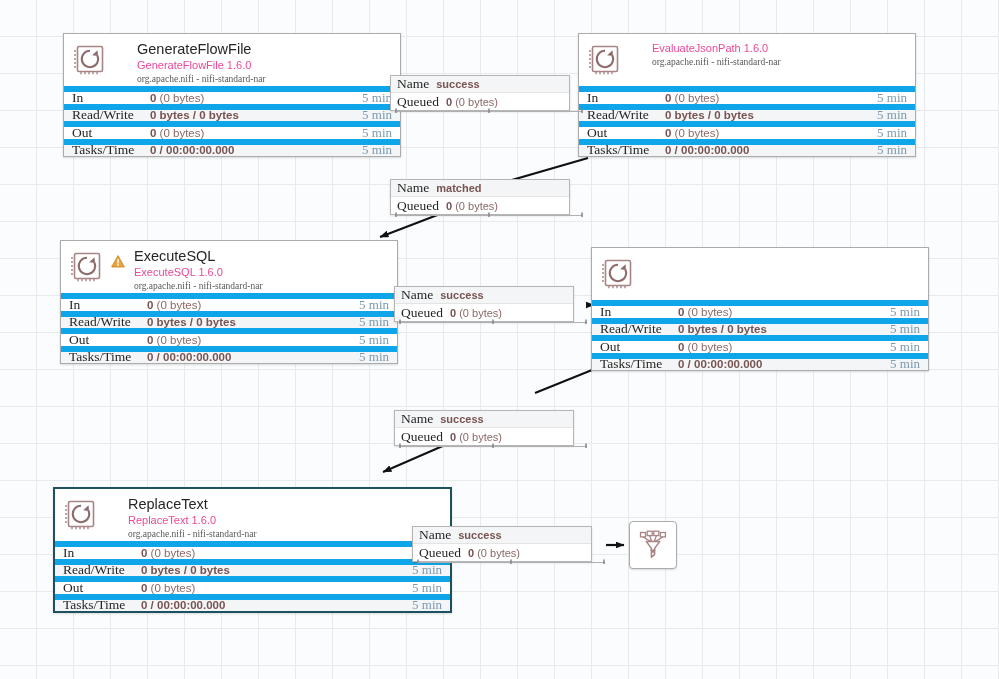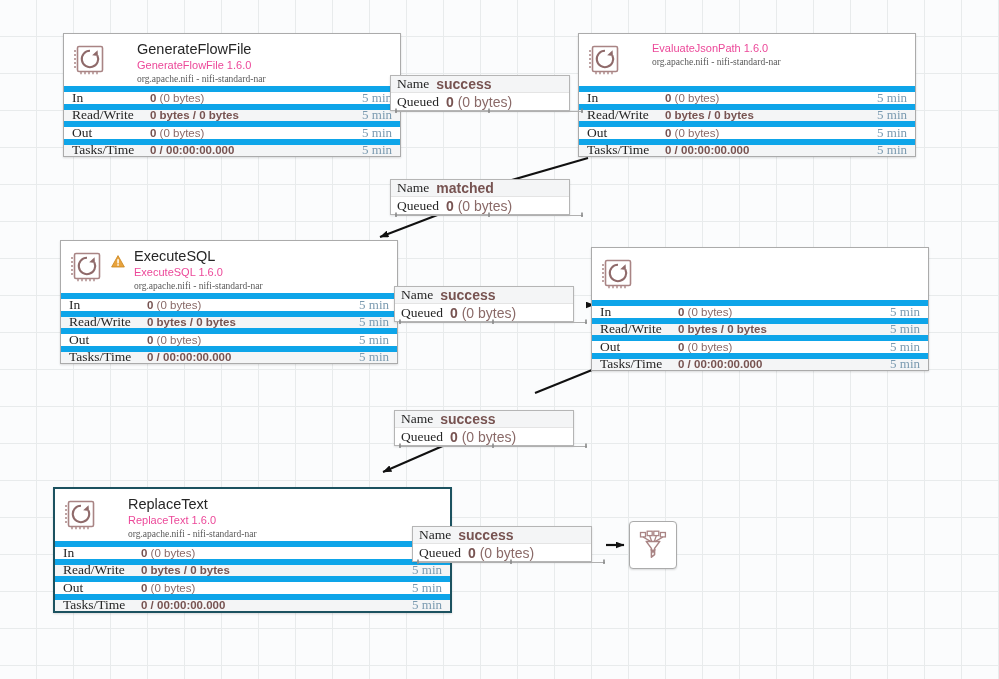--- a/index.html
+++ b/index.html
@@ -158,21 +158,21 @@
   .conn-row.head { background: #f4f5f6; border-bottom: 1px solid #e4e4e4; }
   .conn-key {
     color: #262626;
     font-family: "Liberation Serif", serif;
     font-size: 13.5px;
     margin-right: 7px;
   }
   .conn-val {
     color: #775351;
     font-family: "Liberation Sans", sans-serif;
-    font-size: 14px;
+    font-size: 11px;
     font-weight: bold;
     white-space: nowrap;
   }
   .conn-val .muted { font-weight: normal; color: #8a6a68; }
   .conn-meter {
     position: absolute;
     left: 4px;
     right: 4px;
     bottom: -3px;
     height: 5px;

